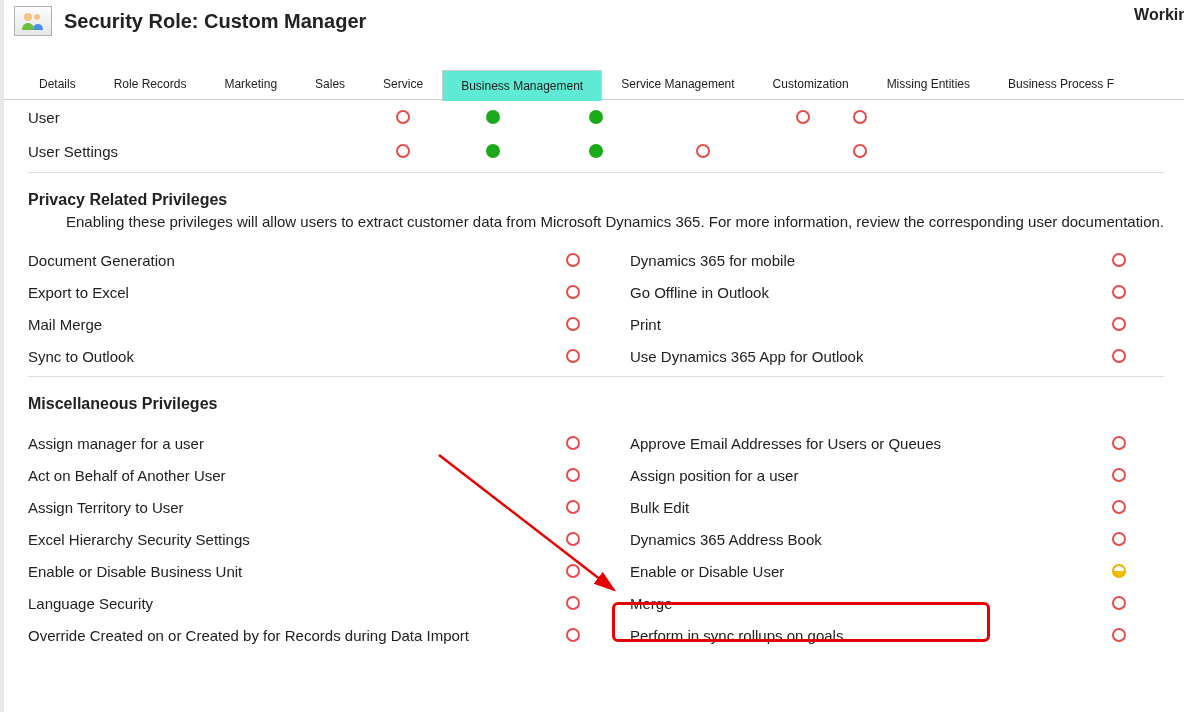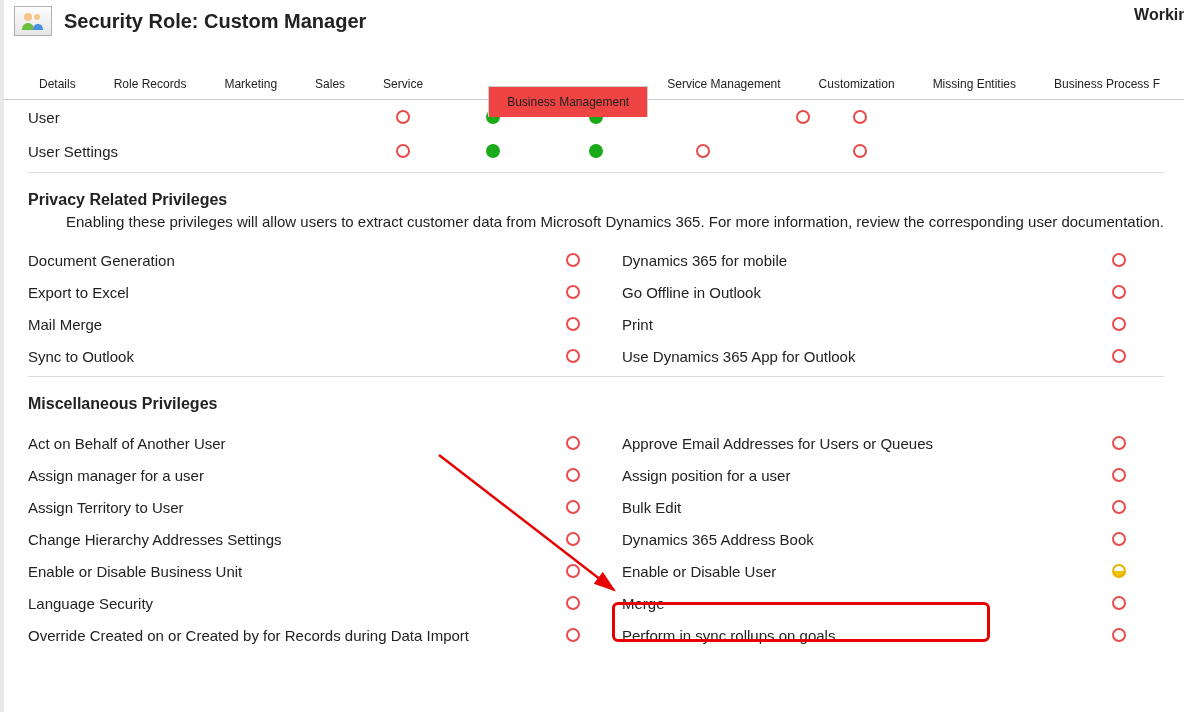--- a/index.html
+++ b/index.html
@@ -3,33 +3,33 @@
 <meta charset="utf-8">
 <style>
   html,body{margin:0;padding:0;font-family:"Segoe UI",Arial,sans-serif;font-size:14px;color:#222;background:#fff;width:1184px;}
   .editor{position:relative;width:1184px;height:712px;overflow:hidden;border-left:4px solid #e8e8e8;}
   .hdr{display:flex;align-items:center;padding:6px 10px 0 10px;}
   .hdr-icon{width:36px;height:28px;border:1px solid #b0b0b0;background:linear-gradient(#fdfdfd,#e6e6e6);display:flex;align-items:center;justify-content:center;margin-right:12px;}
   .hdr-title{font-size:20px;font-weight:700;}
   .working{position:absolute;top:6px;right:0;font-weight:700;font-size:16px;}
   .tabs{display:flex;border-bottom:1px solid #ccc;margin-top:32px;padding-left:16px;}
   .tab{padding:8px 18px;border:1px solid transparent;border-bottom:none;font-size:12px;color:#222;cursor:pointer;white-space:nowrap;}
-  .tab.active{border-color:#ccc;background:#ef4444;position:relative;top:18px;font-weight:400;margin-left:46px;}
+  .tab.active{border-color:#ccc;background:#5eead4;position:relative;top:2px;font-weight:400;}
   .pane{padding:0 24px;}
   .grid{display:grid;grid-template-columns:330px 90px 90px 115px 100px 100px auto;align-items:center;}
   .priv-row{height:34px;}
   .priv-label{font-size:15px;}
   .circle{width:14px;height:14px;border-radius:50%;display:inline-block;box-sizing:border-box;cursor:pointer;justify-self:center;}
   .c-none{border:2px solid #e94b4b;background:#fff;}
   .c-full{background:#1aaa1a;border:2px solid #1aaa1a;}
   .c-half{background:linear-gradient(#fff 0 50%,#f2c200 50% 100%);border:2px solid #e6b400;}
   .sep{border-top:1px solid #ddd;margin:4px 0 18px 0;}
   .section-h{font-weight:700;font-size:16px;margin:6px 0 4px 0;}
   .section-desc{font-size:15px;margin-bottom:14px;text-align:right;}
-  .two-col{display:grid;grid-template-columns:590px 1fr;column-gap:4px;}
+  .two-col{display:grid;grid-template-columns:590px 1fr;column-gap:12px;}
   .sub{display:grid;grid-template-columns:1fr 60px;align-items:center;min-height:32px;}
   .sub .priv-label{padding-right:10px;}
   .sub .circle{justify-self:start;margin-left:8px;}
   .highlight-box{position:absolute;border:3px solid #e60000;border-radius:6px;pointer-events:none;}
   svg.arrow{position:absolute;pointer-events:none;}
 </style>
 </head>
 <body>
 <div class="editor">
 
@@ -123,33 +123,33 @@
       </div>
     </div>
     <div class="sep"></div>
 
     <div class="section-h">Miscellaneous Privileges</div>
     <div style="height:10px"></div>
 
     <div class="two-col">
       <div>
         <div class="sub">
+            <div class="priv-label">Assign manager for a user</div>
+            <span class="circle c-none"></span>
+          </div>
+        <div class="sub">
             <div class="priv-label">Act on Behalf of Another User</div>
             <span class="circle c-none"></span>
           </div>
         <div class="sub">
-            <div class="priv-label">Assign manager for a user</div>
-            <span class="circle c-none"></span>
-          </div>
-        <div class="sub">
             <div class="priv-label">Assign Territory to User</div>
             <span class="circle c-none"></span>
           </div>
         <div class="sub">
-            <div class="priv-label">Change Hierarchy Addresses Settings</div>
+            <div class="priv-label">Excel Hierarchy Security Settings</div>
             <span class="circle c-none"></span>
           </div>
         <div class="sub">
             <div class="priv-label">Enable or Disable Business Unit</div>
             <span class="circle c-none"></span>
           </div>
         <div class="sub">
             <div class="priv-label">Language Security</div>
             <span class="circle c-none"></span>
           </div>

